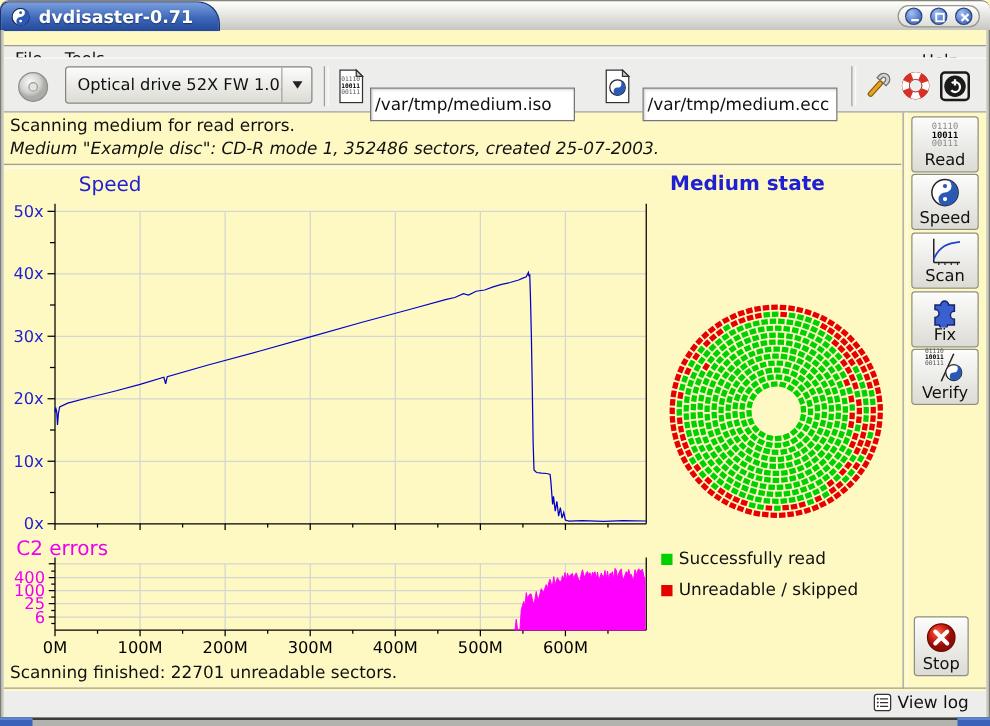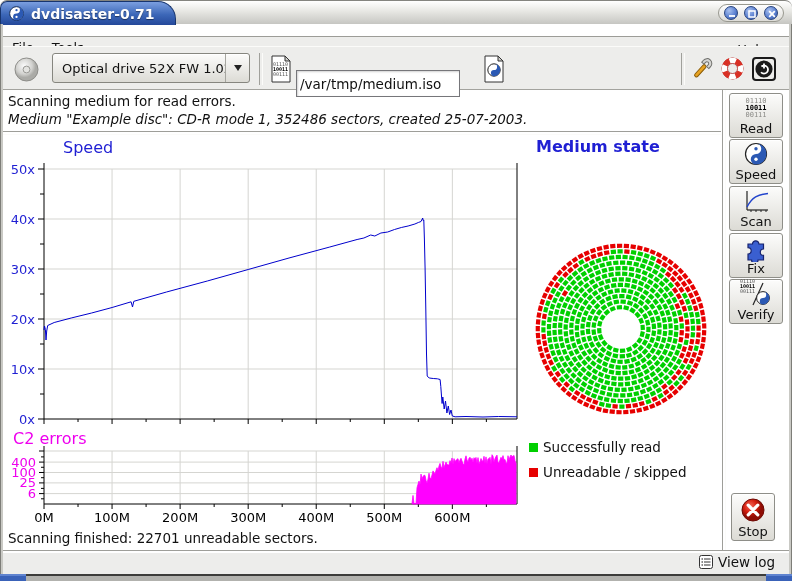--- a/index.html
+++ b/index.html
@@ -1,16 +1,16 @@
 <!DOCTYPE html>
 <html><head>
 <meta charset="utf-8">
 <style>
   html,body{margin:0;padding:0;background:#555;}
-  #win{position:relative;width:792px;height:581px;background:#ffffff;
+  #win{position:relative;width:792px;height:581px;background:#fef9c3;
        font-family:"DejaVu Sans","Liberation Sans",sans-serif;overflow:hidden;
        -webkit-font-smoothing:antialiased;}
   .abs{position:absolute;}
 
   
   .titlebar{left:0;top:0;width:792px;height:24px;
     background:linear-gradient(180deg,#ffffff 0%,#e7e7e3 45%,#c6c6c2 100%);
     border-top:1px solid #84847f;border-radius:7px 7px 0 0;box-sizing:border-box;}
   .title-tab{left:0;top:0;width:176px;height:24px;
     background:linear-gradient(180deg,#7b9fe0 0%,#3c67b8 55%,#24489a 100%);
@@ -166,20 +166,21 @@
     <div class="abs field" style="left:293px;width:164px;">/var/tmp/medium.iso</div>
 
     <div class="abs tbtn" style="left:478px;width:26px;height:30px;">
       <svg width="22" height="28" viewBox="0 0 22 28">
         <path d="M2,1 L15,1 L20,6 L20,27 L2,27 Z" fill="#fff" stroke="#333"></path>
         <path d="M15,1 L15,6 L20,6 Z" fill="#cfcfcb" stroke="#333"></path>
         <circle cx="11" cy="15" r="6.2" fill="#fff" stroke="#222"></circle>
         <path d="M11,8.8 A6.2,6.2 0 0 1 11,21.2 A3.1,3.1 0 0 1 11,15 A3.1,3.1 0 0 0 11,8.8 Z" fill="#2b59b4"></path>
       </svg>
     </div>
+    <div class="abs field" style="left:511px;width:156px;">/var/tmp/medium.ecc</div>
 
     <div class="abs tb-sep" style="left:678px;"></div>
 
     <div class="abs tbtn" style="left:685px;width:28px;height:30px;">
       <svg width="26" height="28" viewBox="0 0 26 28">
         <g transform="rotate(42 13 14)">
           <rect x="11.2" y="9" width="3.6" height="15" rx="1.6" fill="#e8a322" stroke="#8a5c08"></rect>
           <path d="M8.2,6.5 a4.8,4.8 0 1 1 9.6,0 l0,2.6 -3,0 0,-2.4 a1.8,1.8 0 1 0 -3.6,0 l0,2.4 -3,0 z" fill="#d5d5d2" stroke="#6e6e6a"></path>
         </g>
       </svg>

